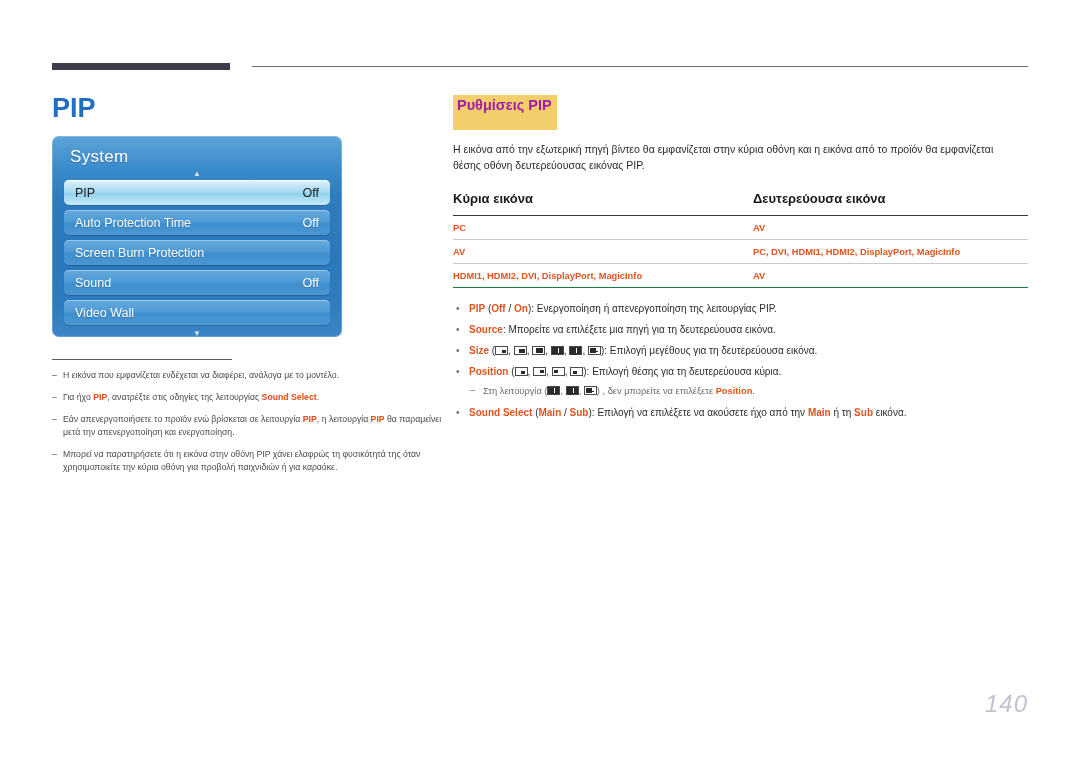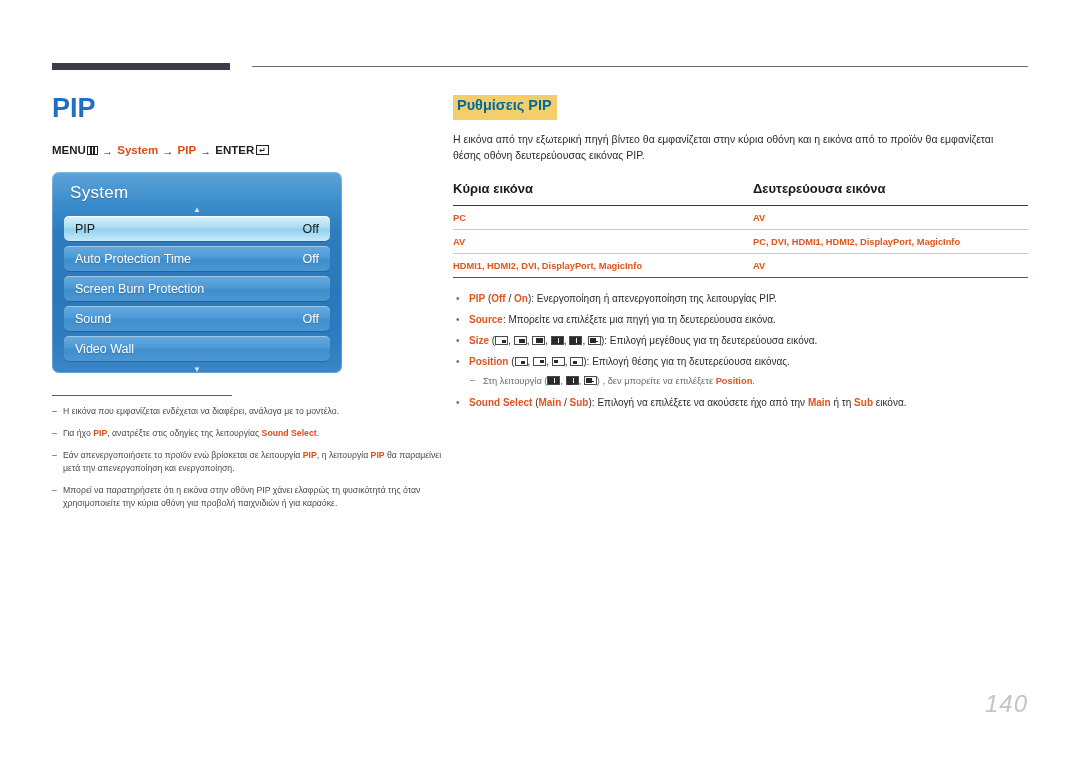--- a/index.html
+++ b/index.html
@@ -114,23 +114,23 @@
   }
   .note .dash { position:absolute; left:0; top:0; }
   .note .hl { color:#e24a17; font-weight:bold; }
 
   
   .right-col { position:absolute; left:453px; top:95px; width:575px; }
 
   .sec-title {
     display:inline-block;
     background:#f2cf6a;
-    color:#0369a1;
+    color:#a21caf;
     font-size:14.5px; font-weight:bold;
-    padding:2px 5px 6px 4px;
+    padding:2px 5px 16px 4px;
     line-height:1.15;
   }
   .sec-desc {
     margin-top:11px;
     font-size:10.5px; line-height:1.55; color:#2b2b2b;
     width:545px;
   }
 
   
   .tbl { margin-top:18px; width:575px; border-collapse:collapse; }
@@ -206,29 +206,20 @@
 
 <div class="header">
   <div class="bar-thick"></div>
   <div class="bar-thin"></div>
 </div>
 
 <div class="left-col">
 
   <div class="page-title">PIP</div>
 
-  <div class="breadcrumb">
-    <span>MENU</span><span class="menu-glyph"></span>
-    <span class="ic">→</span>
-    <span class="hl">System</span>
-    <span class="ic">→</span>
-    <span class="hl">PIP</span>
-    <span class="ic">→</span>
-    <span>ENTER</span><span class="enter-glyph"><span>↵</span></span>
-  </div>
 
   <div class="osd">
     <div class="osd-title">System</div>
     <div class="osd-arrow up">▲</div>
     <div class="osd-list">
 
       <div class="osd-row selected">
         <span>PIP</span>
         <span class="val">Off</span>
       </div>
@@ -319,21 +310,21 @@
 
     <div class="bul">
       <span class="dot">•</span><span class="hl">Source</span><span>: </span><span>Μπορείτε να επιλέξετε μια πηγή για τη δευτερεύουσα εικόνα.</span>
     </div>
 
     <div class="bul">
       <span class="dot">•</span><span class="hl">Size</span><span> (</span><span class="mi s1"><i></i></span><span>, </span><span class="mi s2"><i></i></span><span>, </span><span class="mi s3"><i></i></span><span>, </span><span class="mi d1"><i></i></span><span>, </span><span class="mi d2"><i></i></span><span>, </span><span class="mi d3"><i></i></span><span>): </span><span>Επιλογή μεγέθους για τη δευτερεύουσα εικόνα.</span>
     </div>
 
     <div class="bul">
-      <span class="dot">•</span><span class="hl">Position</span><span> (</span><span class="mi p1"><i></i></span><span>, </span><span class="mi p2"><i></i></span><span>, </span><span class="mi p3"><i></i></span><span>, </span><span class="mi p4"><i></i></span><span>): </span><span>Επιλογή θέσης για τη δευτερεύουσα εικόνας.</span>
+      <span class="dot">•</span><span class="hl">Position</span><span> (</span><span class="mi p1"><i></i></span><span>, </span><span class="mi p2"><i></i></span><span>, </span><span class="mi p3"><i></i></span><span>, </span><span class="mi p4"><i></i></span><span>): </span><span>Επιλογή θέσης για τη δευτερεύουσα κύρια.</span>
     </div>
 
     <div class="subnote">
       <span class="dash">–</span><span>Στη λειτουργία (</span><span class="mi d1"><i></i></span><span>, </span><span class="mi d2"><i></i></span><span>, </span><span class="mi d3"><i></i></span><span>) , δεν μπορείτε να επιλέξετε </span><span class="hl">Position</span><span>.</span>
     </div>
 
     <div class="bul">
       <span class="dot">•</span><span class="hl">Sound Select</span><span> (</span><span class="hl">Main</span><span> / </span><span class="hl">Sub</span><span>): </span><span>Επιλογή να επιλέξετε να ακούσετε ήχο από την </span><span class="hl">Main</span><span> ή τη </span><span class="hl">Sub</span><span> εικόνα.</span>
     </div>
 

